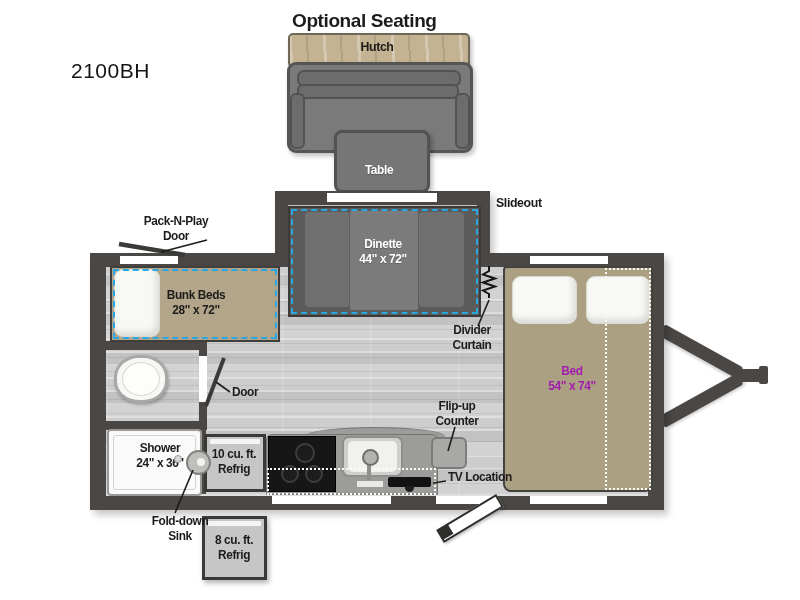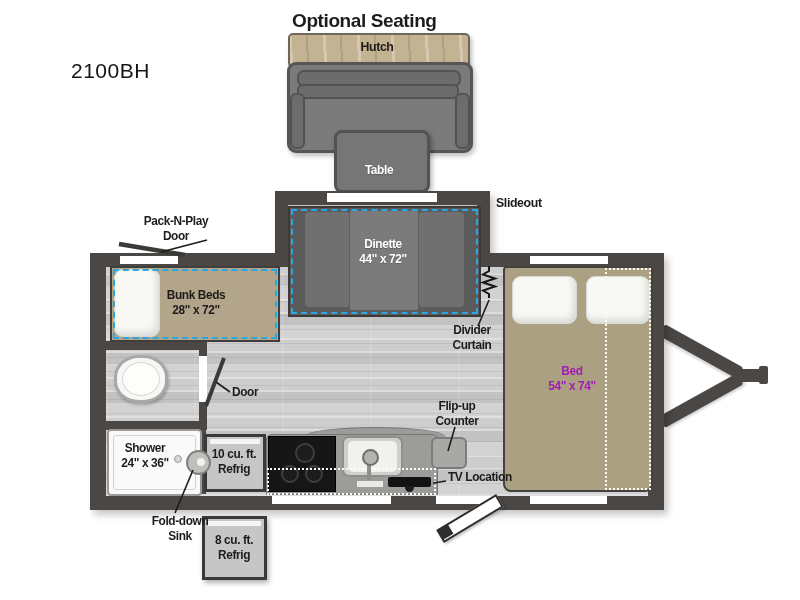--- a/index.html
+++ b/index.html
@@ -109,21 +109,21 @@
     <span class="cl">28" x 72"</span>
   </div>
 
   <div class="abs" style="left:114px;top:355px;width:48px;height:42px;background:#f7f7f5;border:3px solid #a8a8a6;border-radius:46%;box-shadow:1px 2px 3px rgba(0,0,0,.25);">
     <div class="abs" style="left:5px;top:4px;right:5px;bottom:4px;border:1px solid #d8d8d4;border-radius:50%;background:#fdfdfb;"></div>
   </div>
 
   <div class="abs" style="left:107px;top:429px;width:91px;height:63px;background:#fafafa;border:2px solid #9a9a98;border-radius:4px;">
     <div class="abs" style="left:4px;top:4px;right:4px;bottom:4px;border:1px solid #d2d2d0;border-radius:3px;"></div>
   </div>
-  <div class="lbl" style="left:145px;top:441px;z-index:6;text-align:center;">
+  <div class="lbl" style="left:160px;top:441px;z-index:6;text-align:center;">
     <span class="cl">Shower</span>
     <span class="cl">24" x 36"</span>
   </div>
   <div class="abs" style="left:174px;top:455px;width:6px;height:6px;background:#d6d6d4;border:1px solid #9a9a98;border-radius:50%;z-index:6;"></div>
   <div class="abs" style="left:186px;top:450px;width:21px;height:21px;background:#bfbfbd;border:2px solid #82827f;border-radius:50%;z-index:6;">
     <div class="abs" style="left:9px;top:6px;width:8px;height:8px;background:#f2f2f0;border-radius:50%;"></div>
   </div>
 
   <div class="abs grayunit" style="left:204px;top:434px;width:56px;height:52px;">
     <div class="whitebar"></div>

